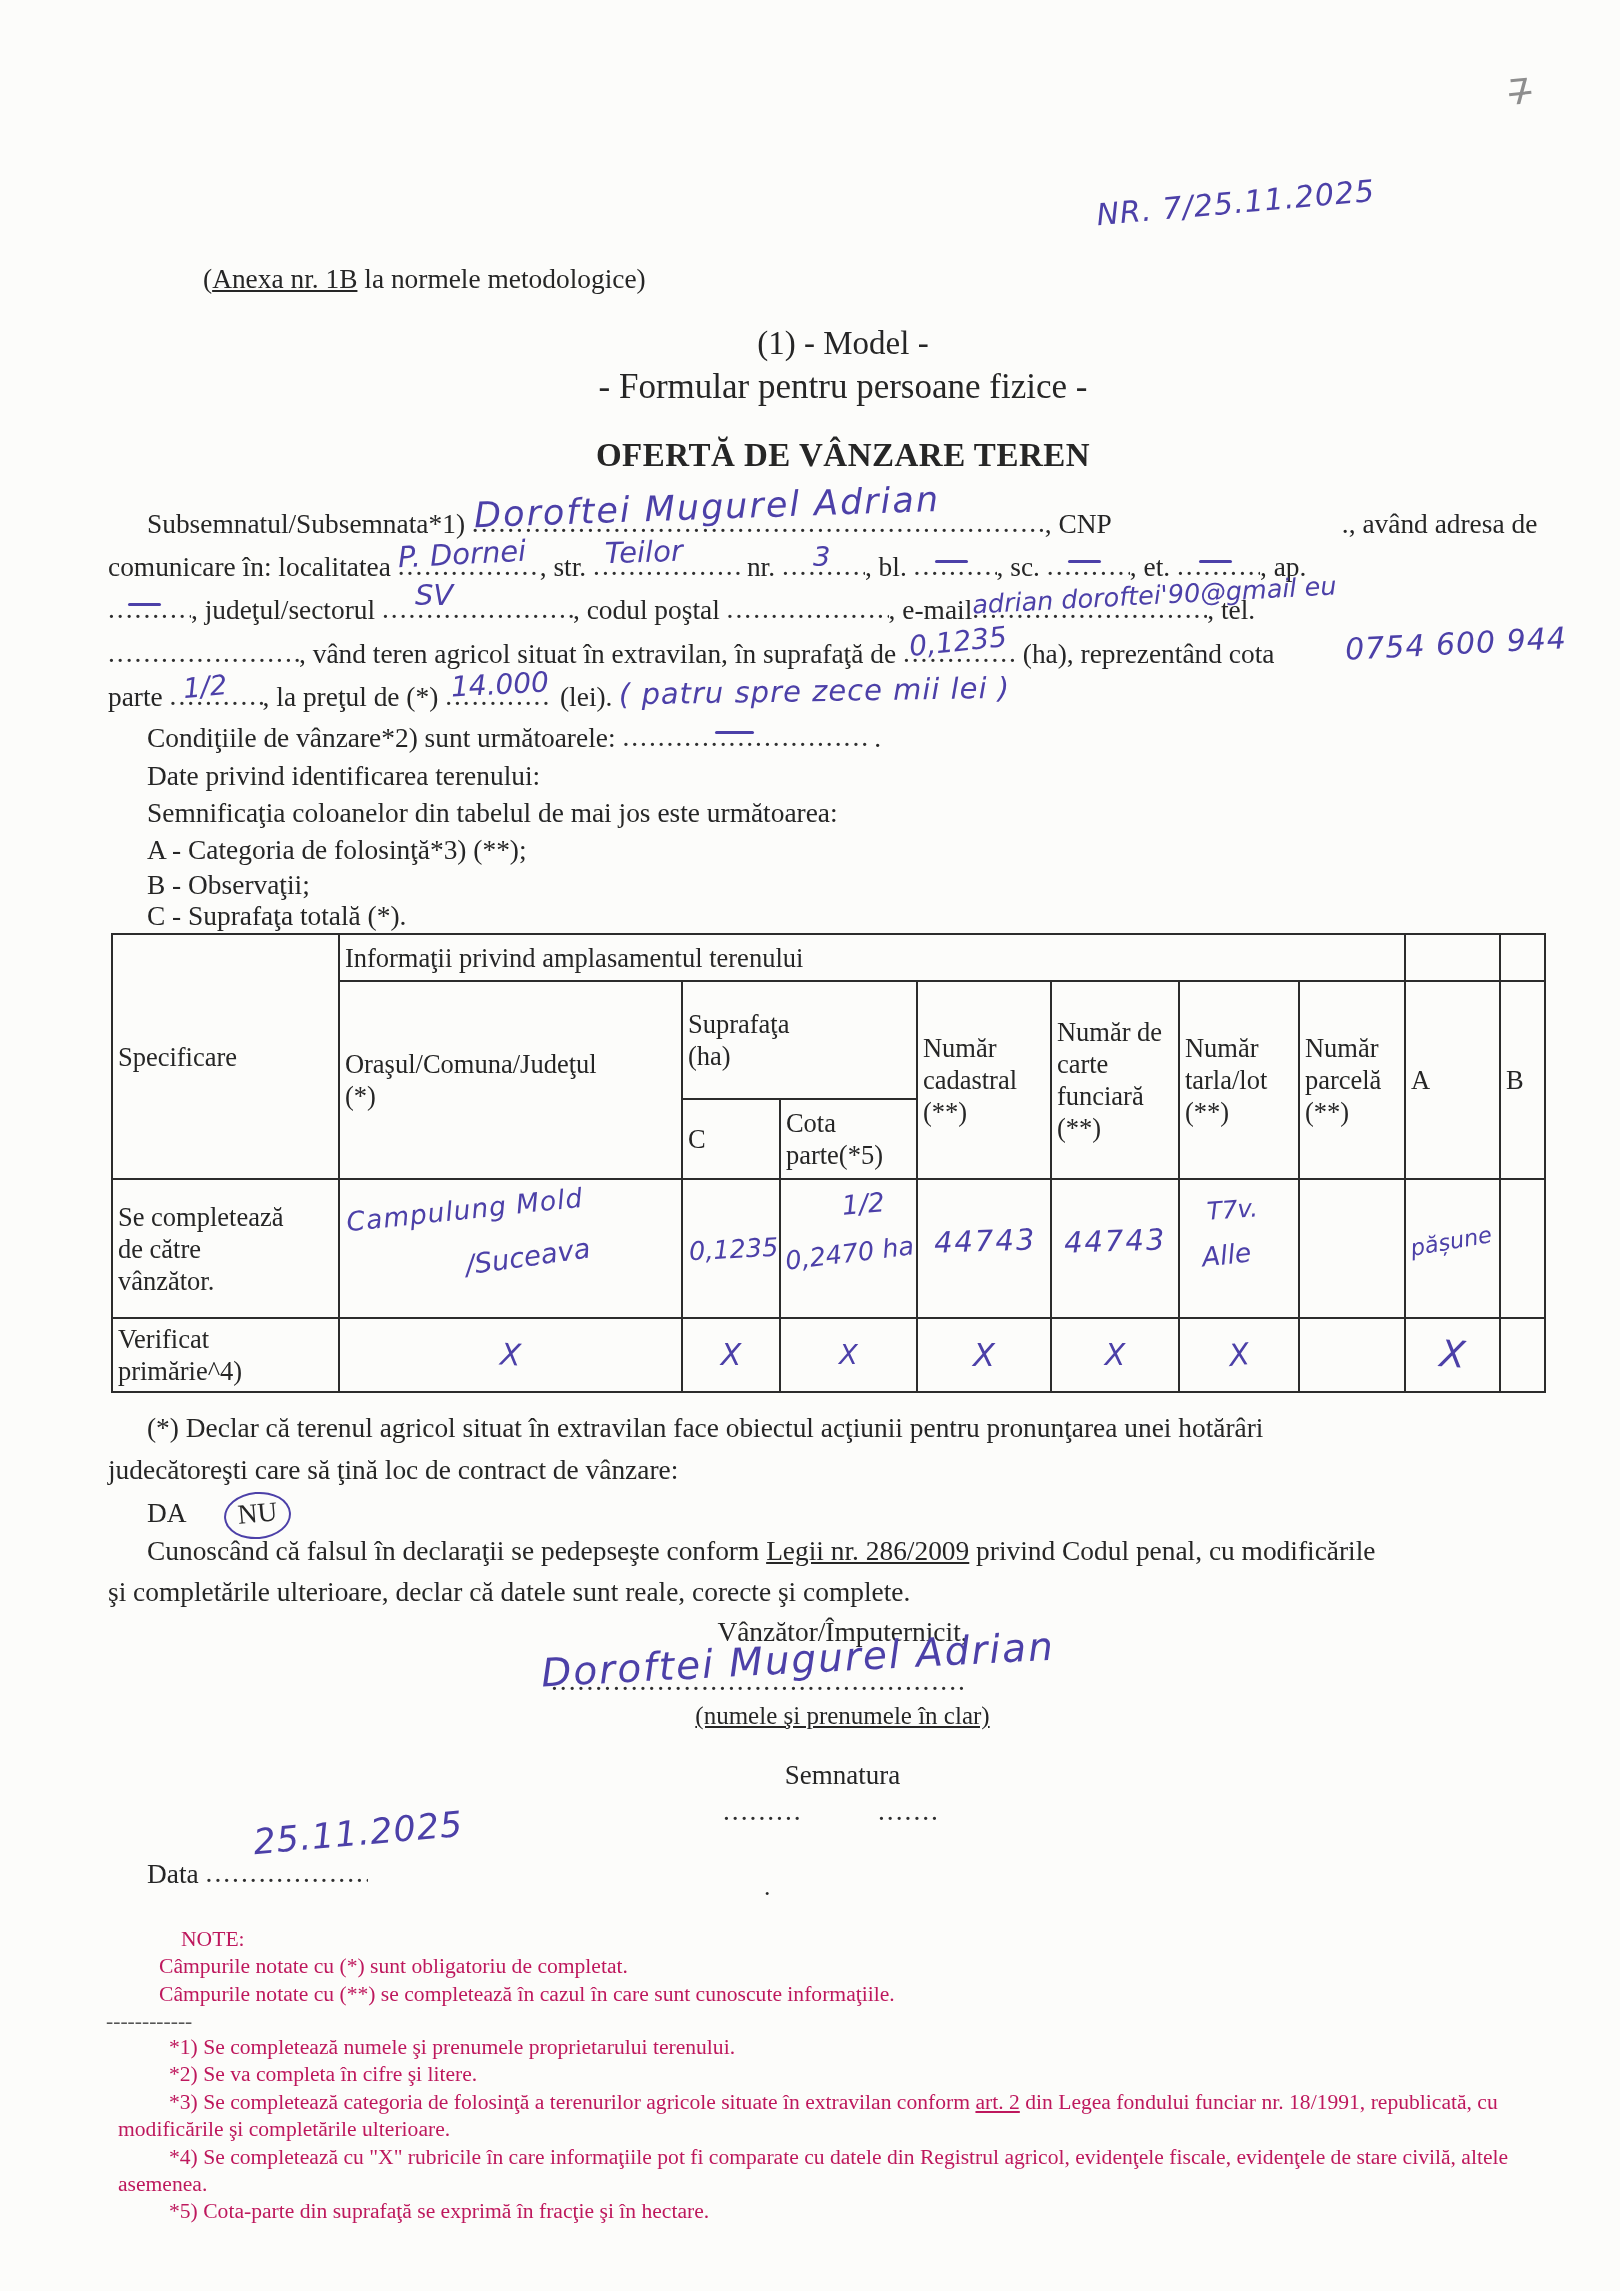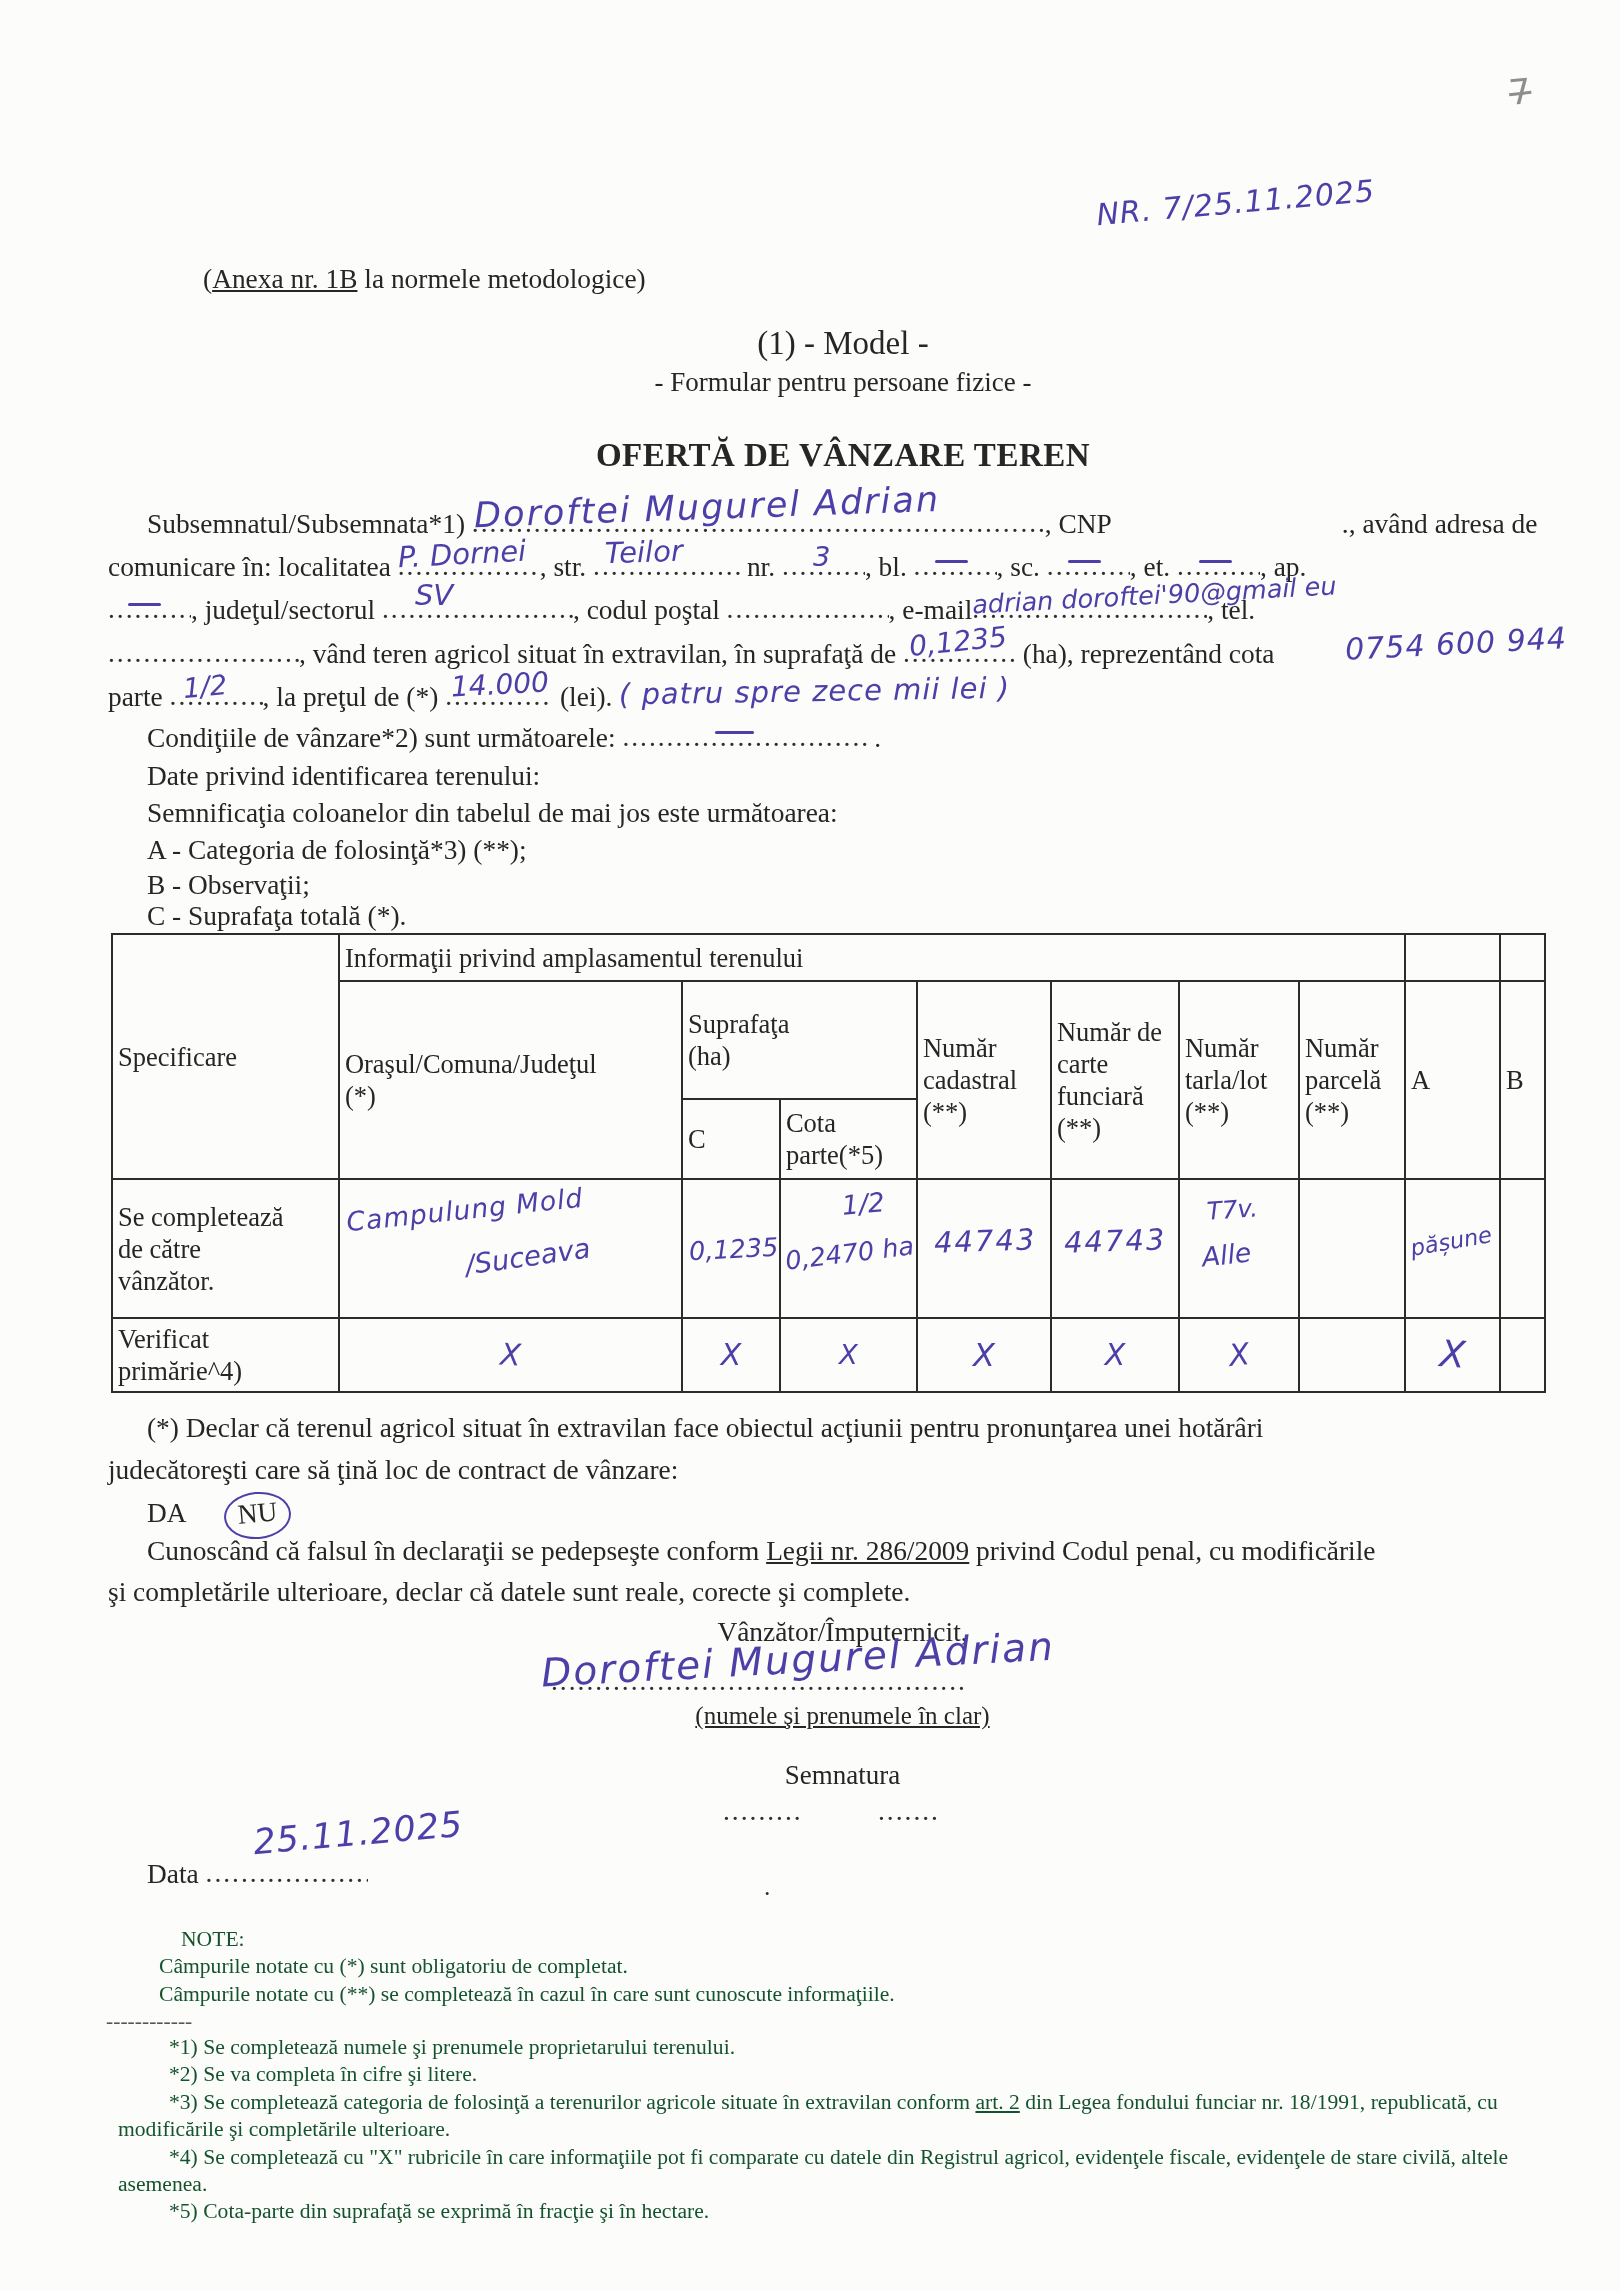--- a/index.html
+++ b/index.html
@@ -17,39 +17,39 @@
   .u{text-decoration:underline;}
   .pencil{color:#8e8e8e;text-decoration:line-through;}
   table.f{position:absolute;left:111px;top:933px;border-collapse:collapse;table-layout:fixed;
           width:1434px;font-size:26.5px;}
   table.f td{border:2px solid #2c2c2c;vertical-align:middle;padding:2px 4.9px;white-space:pre-line;
              position:relative;line-height:32px;}
   td.vtop{vertical-align:top;}
   .cellhw{position:absolute;white-space:nowrap;z-index:3;}
   .xmark{display:block;text-align:center;font-family:"DejaVu Sans",sans-serif;font-style:italic;
          color:#4c40a8;font-size:30px;}
-  .note{position:absolute;font-size:21.6px;white-space:nowrap;color:#14532d;}
+  .note{position:absolute;font-size:21.6px;white-space:nowrap;color:#be185d;}
   .nu-circle{display:inline-block;border:2.9px solid #4c40a8;border-radius:50%;
              padding:2.9px 11.8px 6.9px 11.8px;margin-left:37px;transform:rotate(-5deg);}
 </style>
 </head>
 <body>
 
 <div class="page">
 
   <div class="line pencil" style="left:1509px;top:76px;font-size:35px;transform:rotate(-6deg);font-family:'DejaVu Sans',sans-serif;">7</div>
 
   <div class="line hw" style="left:1096px;top:186px;font-size:30px;letter-spacing:1px;transform:rotate(-5deg);">NR. 7/25.11.2025</div>
 
   <div class="line" style="left:203px;top:263px;">
     <span>(</span><span class="u">Anexa nr. 1B</span><span> la normele metodologice)</span>
   </div>
 
   <div class="center-block" style="top:325px;font-size:33px;">(1) - Model -</div>
-  <div class="center-block" style="top:367px;font-size:27px;">- Formular pentru persoane fizice -</div>
+  <div class="center-block" style="top:367px;font-size:35px;">- Formular pentru persoane fizice -</div>
   <div class="center-block title-text" style="top:437px;">OFERTĂ DE VÂNZARE TEREN</div>
 
   <div class="line" style="left:147px;top:508px;">
     <span>Subsemnatul/Subsemnata*1) </span><span class="dots" style="width:573px;"><span class="df">......................................................................................................................................................</span><span class="hw hwov" style="left:2px;top:-19.6px;font-size:35px;letter-spacing:2px;transform:rotate(-2deg);">Doroftei Mugurel Adrian</span></span><span>, CNP</span><span class="sp" style="width:230px;"></span><span>., având adresa de</span>
   </div>
 
   <div class="line" style="left:108px;top:551px;">
     <span>comunicare în: localitatea </span><span class="dots" style="width:142px;"><span class="df">......................................................................................................................................................</span><span class="hw hwov" style="left:0px;top:-15.7px;font-size:29px;transform:rotate(-3deg);">P. Dornei</span></span><span>, str. </span><span class="dots" style="width:147px;"><span class="df">......................................................................................................................................................</span><span class="hw hwov" style="left:11.8px;top:-17.6px;font-size:29px;transform:rotate(-2deg);">Teilor</span></span><span> nr. </span><span class="dots" style="width:83px;"><span class="df">......................................................................................................................................................</span><span class="hw hwov" style="left:31px;top:-13.7px;font-size:27.4px;">3</span></span><span>, bl. </span><span class="dots" style="width:83px;"><span class="df">......................................................................................................................................................</span><span class="dashov" style="left:21.6px;top:5.9px;width:33px;"></span></span><span>, sc. </span><span class="dots" style="width:83px;"><span class="df">......................................................................................................................................................</span><span class="dashov" style="left:21.6px;top:5.9px;width:33px;"></span></span><span>, et. </span><span class="dots" style="width:83px;"><span class="df">......................................................................................................................................................</span><span class="dashov" style="left:21.6px;top:5.9px;width:33px;"></span></span><span>, ap.</span>
   </div>
 

